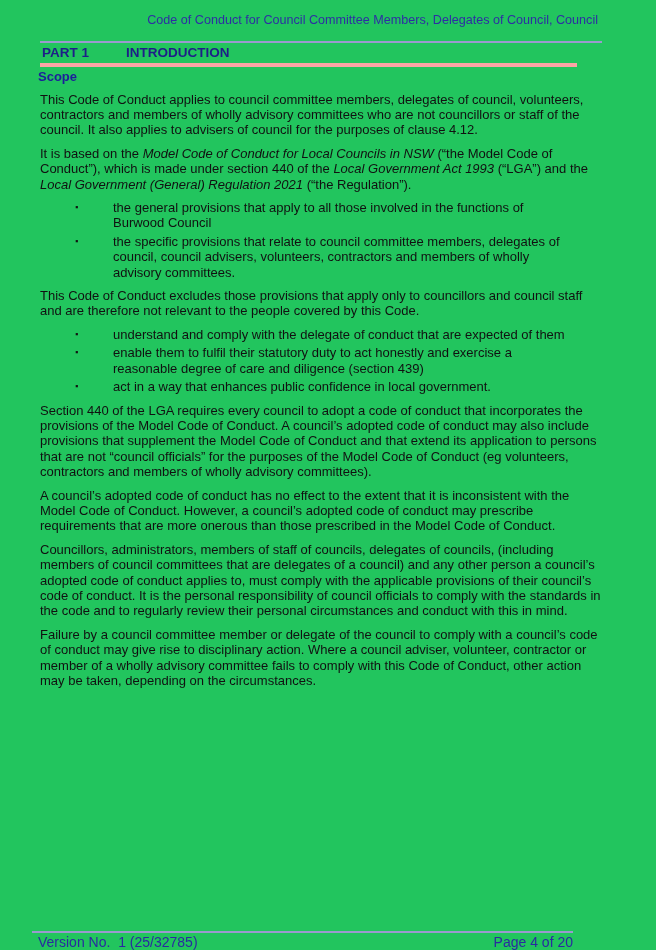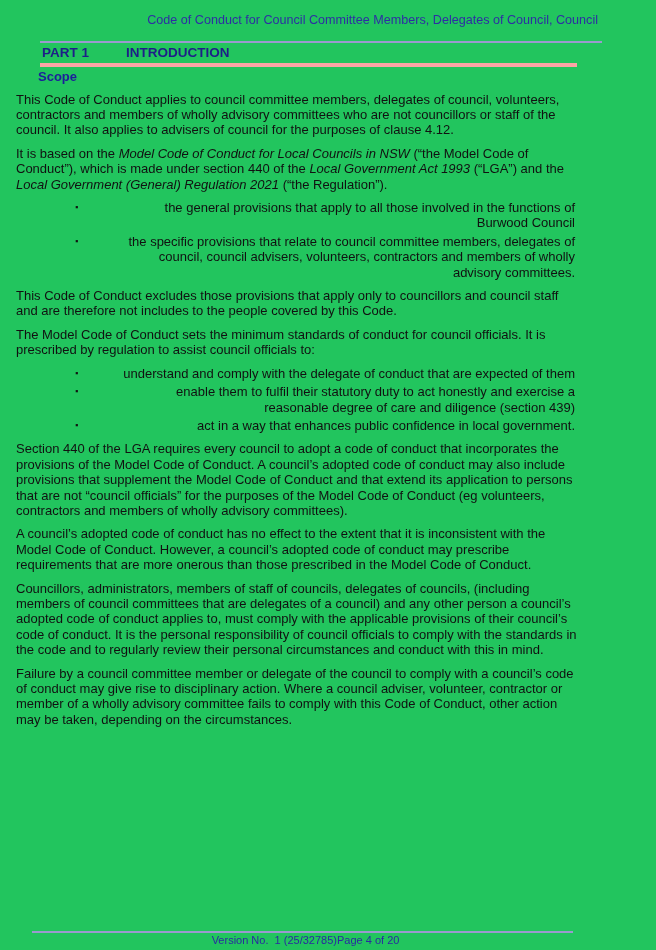--- a/index.html
+++ b/index.html
@@ -34,50 +34,50 @@
     font-size:13.5px;
   }
   .part-num{display:inline-block;width:84px;}
   .sec{
     margin:2px 0 8px 38px;
     font-size:13px;
     font-weight:bold;
     color:#1d1d9b;
   }
   .para{
-    margin:0 0 8px 16px;
+    margin:0 0 8px 40px;
     width:562px;
     line-height:15.4px;
   }
   .li{
     display:flex;
     margin:0 0 3px 75px;
     width:500px;
     line-height:15.4px;
   }
   .li-last{margin-bottom:8px;}
   .dot{
     flex:none;
     width:38px;
     font-size:9px;
     line-height:15.4px;
   }
-  .li-text{flex:1;text-align:right;}
+  .li-text{flex:1;}
   .footer{
     position:absolute;
     left:32px;top:931px;
     width:541px;
   }
   .footer-rule{border-top:2px solid #9a9ace;}
   .footer-row{
     display:flex;
-    justify-content:center;
+    justify-content:space-between;
     padding:1px 0 0 6px;
     color:#2a2aa0;
-    font-size:11px;
+    font-size:14px;
     white-space:pre;
   }
 </style>
 </head>
 <body>
 
 <div class="page">
 
   <div class="doc-header">
     <div>Code of Conduct for Council Committee Members, Delegates of Council, Council</div>
@@ -97,25 +97,24 @@
 
   <div class="li">
     <span class="dot">▪</span>
     <span class="li-text">the general provisions that apply to all those involved in the functions of Burwood Council</span>
   </div>
   <div class="li li-last">
     <span class="dot">▪</span>
     <span class="li-text">the specific provisions that relate to council committee members, delegates of council, council advisers, volunteers, contractors and members of wholly advisory committees.</span>
   </div>
 
-  <div class="para">This Code of Conduct excludes those provisions that apply only to councillors and council staff and are therefore not includes to the people covered by this Code.</div>
+  <div class="para">This Code of Conduct excludes those provisions that apply only to councillors and council staff and are therefore not relevant to the people covered by this Code.</div>
 
 
 
-  <div class="para">The Model Code of Conduct sets the minimum standards of conduct for council officials. It is prescribed by regulation to assist council officials to:</div>
 
   <div class="li">
     <span class="dot">▪</span>
     <span class="li-text">understand and comply with the delegate of conduct that are expected of them</span>
   </div>
   <div class="li">
     <span class="dot">▪</span>
     <span class="li-text">enable them to fulfil their statutory duty to act honestly and exercise a reasonable degree of care and diligence (section 439)</span>
   </div>
   <div class="li li-last">

